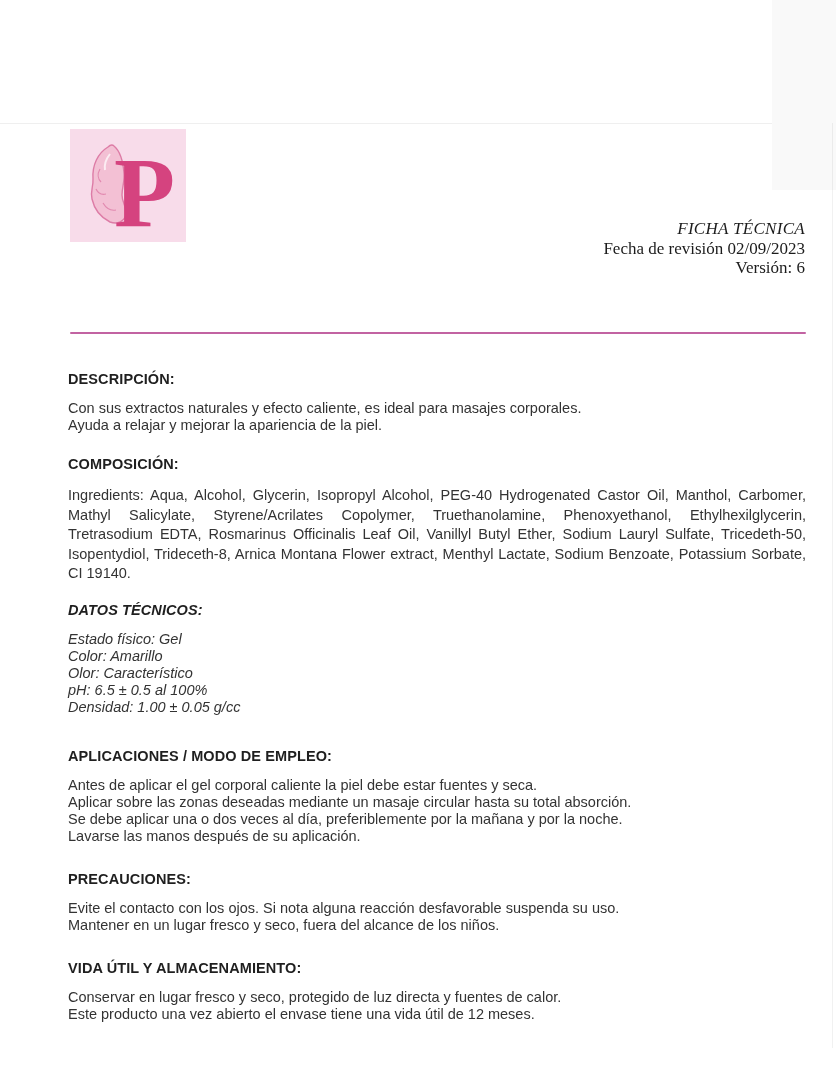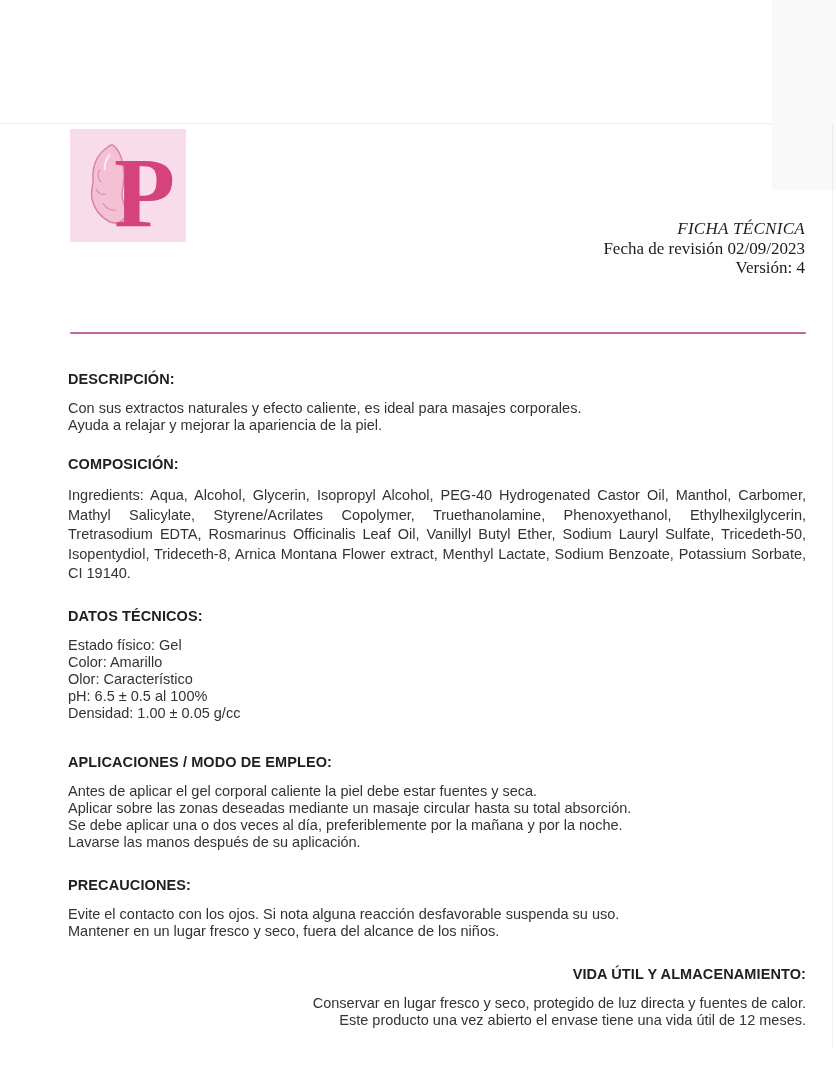--- a/index.html
+++ b/index.html
@@ -97,24 +97,24 @@
   .section-body.justified {
     text-align: justify;
     line-height: 19.5px;
   }
   .section-body .line {
     min-height: 17px;
   }
   .sec { margin-top: 22px; }
   .sec:first-child { margin-top: 37px; }
   .sec-composicion .section-body { margin-top: 14px; }
-  .sec-datos-tecnicos { margin-top: 24px; }
+  .sec-datos-tecnicos { margin-top: 18px; font-style: italic; }
   .sec-aplicaciones { margin-top: 32px; }
   .sec-precauciones { margin-top: 26px; }
-  .sec-vida-util { margin-top: 26px; text-align: right; }
+  .sec-vida-util { margin-top: 26px; }
 </style>
 </head>
 <body>
 
 <div class="page">
 
   <div class="scan-line-top"></div>
   <div class="scan-line-right"></div>
   <div class="scan-shade-tr"></div>
 
@@ -126,21 +126,21 @@
       <path d="M30 40 C27 45, 28 50, 31 53 M26 60 C28 64, 32 66, 36 65 M33 74 C36 79, 41 82, 46 81" fill="none" stroke="#dd7ca6" stroke-width="1.2" opacity="0.8"></path>
       <path d="M40 25 C36 30, 34 35, 35 41" fill="none" stroke="#ffffff" stroke-width="2" opacity="0.7"></path>
 
       <text x="44" y="97" font-family="'Liberation Serif', serif" font-weight="bold" font-size="100" fill="#d5437f">P</text>
     </svg>
   </div>
 
   <div class="header">
     <div class="doc-type">FICHA TÉCNICA</div>
     <div class="doc-revision">Fecha de revisión 02/09/2023</div>
-    <div class="doc-version">Versión: 4</div>
+    <div class="doc-version">Versión: 6</div>
   </div>
 
   <div class="pink-rule"></div>
 
   <div class="content" id="sections">
       <div class="sec sec-descripcion">
         <div class="section-heading">DESCRIPCIÓN:</div>
         <div class="section-body">
           <div class="line">Con sus extractos naturales y efecto caliente, es ideal para masajes corporales.</div>
           <div class="line">Ayuda a relajar y mejorar la apariencia de la piel.</div>

